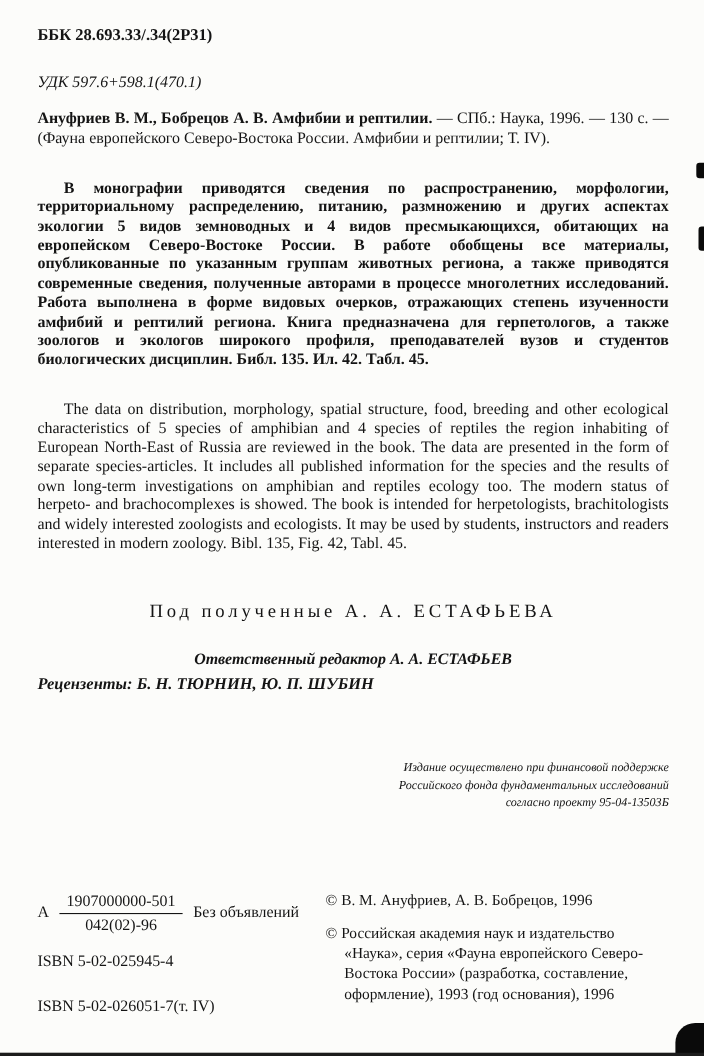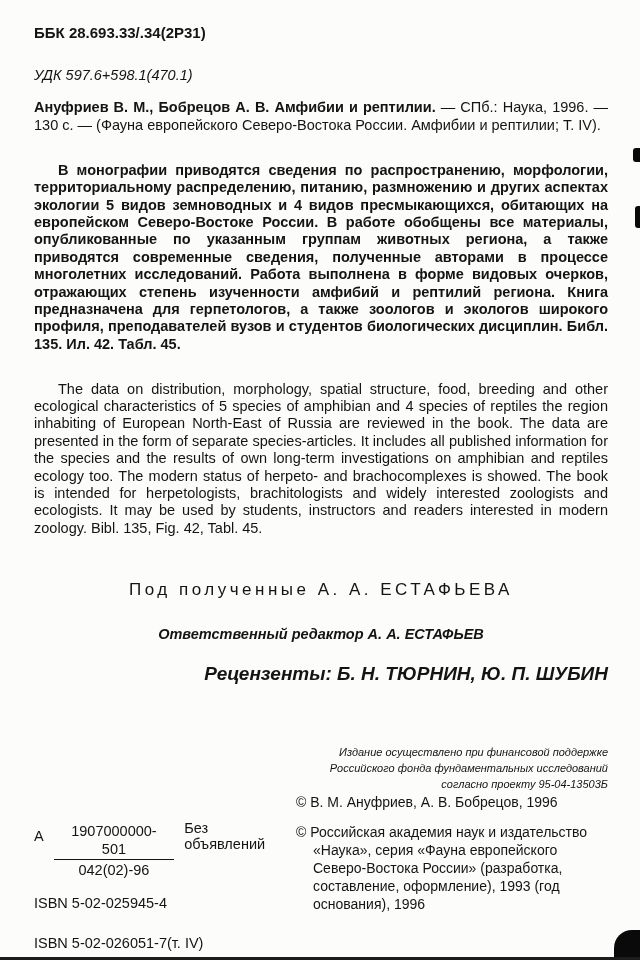--- a/index.html
+++ b/index.html
@@ -7,21 +7,21 @@
     padding: 0;
     background: #6b6b6b;
   }
   .page {
     position: relative;
     width: 640px;
     height: 960px;
     margin: 0 auto;
     background: #fcfcfa;
     color: #141414;
-    font-family: Liberation Sans, sans-serif;
+    font-family: Liberation Serif, serif;
     box-sizing: border-box;
     padding: 24px 32px 36px 34px;
     display: flex;
     flex-direction: column;
     overflow: hidden;
   }
   .bbk {
     font-weight: bold;
     font-size: 15px;
   }
@@ -54,25 +54,25 @@
     white-space: nowrap;
   }
   .resp-editor {
     text-align: center;
     font-style: italic;
     font-weight: bold;
     font-size: 14.5px;
     margin-top: 26px;
   }
   .reviewers {
-    text-align: right;
+    text-align: left;
     font-style: italic;
     font-weight: bold;
-    font-size: 19px;
-    margin-top: 21px;
+    font-size: 15px;
+    margin-top: 5px;
   }
   .funding-note {
     text-align: right;
     font-style: italic;
     font-size: 11px;
     line-height: 1.45;
     margin-top: 60px;
     white-space: pre-line;
   }
   .bottom-block {
@@ -88,21 +88,20 @@
   .code-row {
     display: flex;
     align-items: center;
     gap: 10px;
   }
   .series-letter { align-self: center; }
   .fraction {
     display: inline-block;
     text-align: center;
     line-height: 1.25;
-    margin-top: 29px;
   }
   .fraction .num {
     padding: 0 6px 1px 6px;
     border-bottom: 1.5px solid #141414;
   }
   .fraction .den { padding-top: 1px; }
   .isbn-1 { margin-top: 16px; }
   .isbn-2 { margin-top: 24px; }
   .copyright-col {
     width: 312px;

